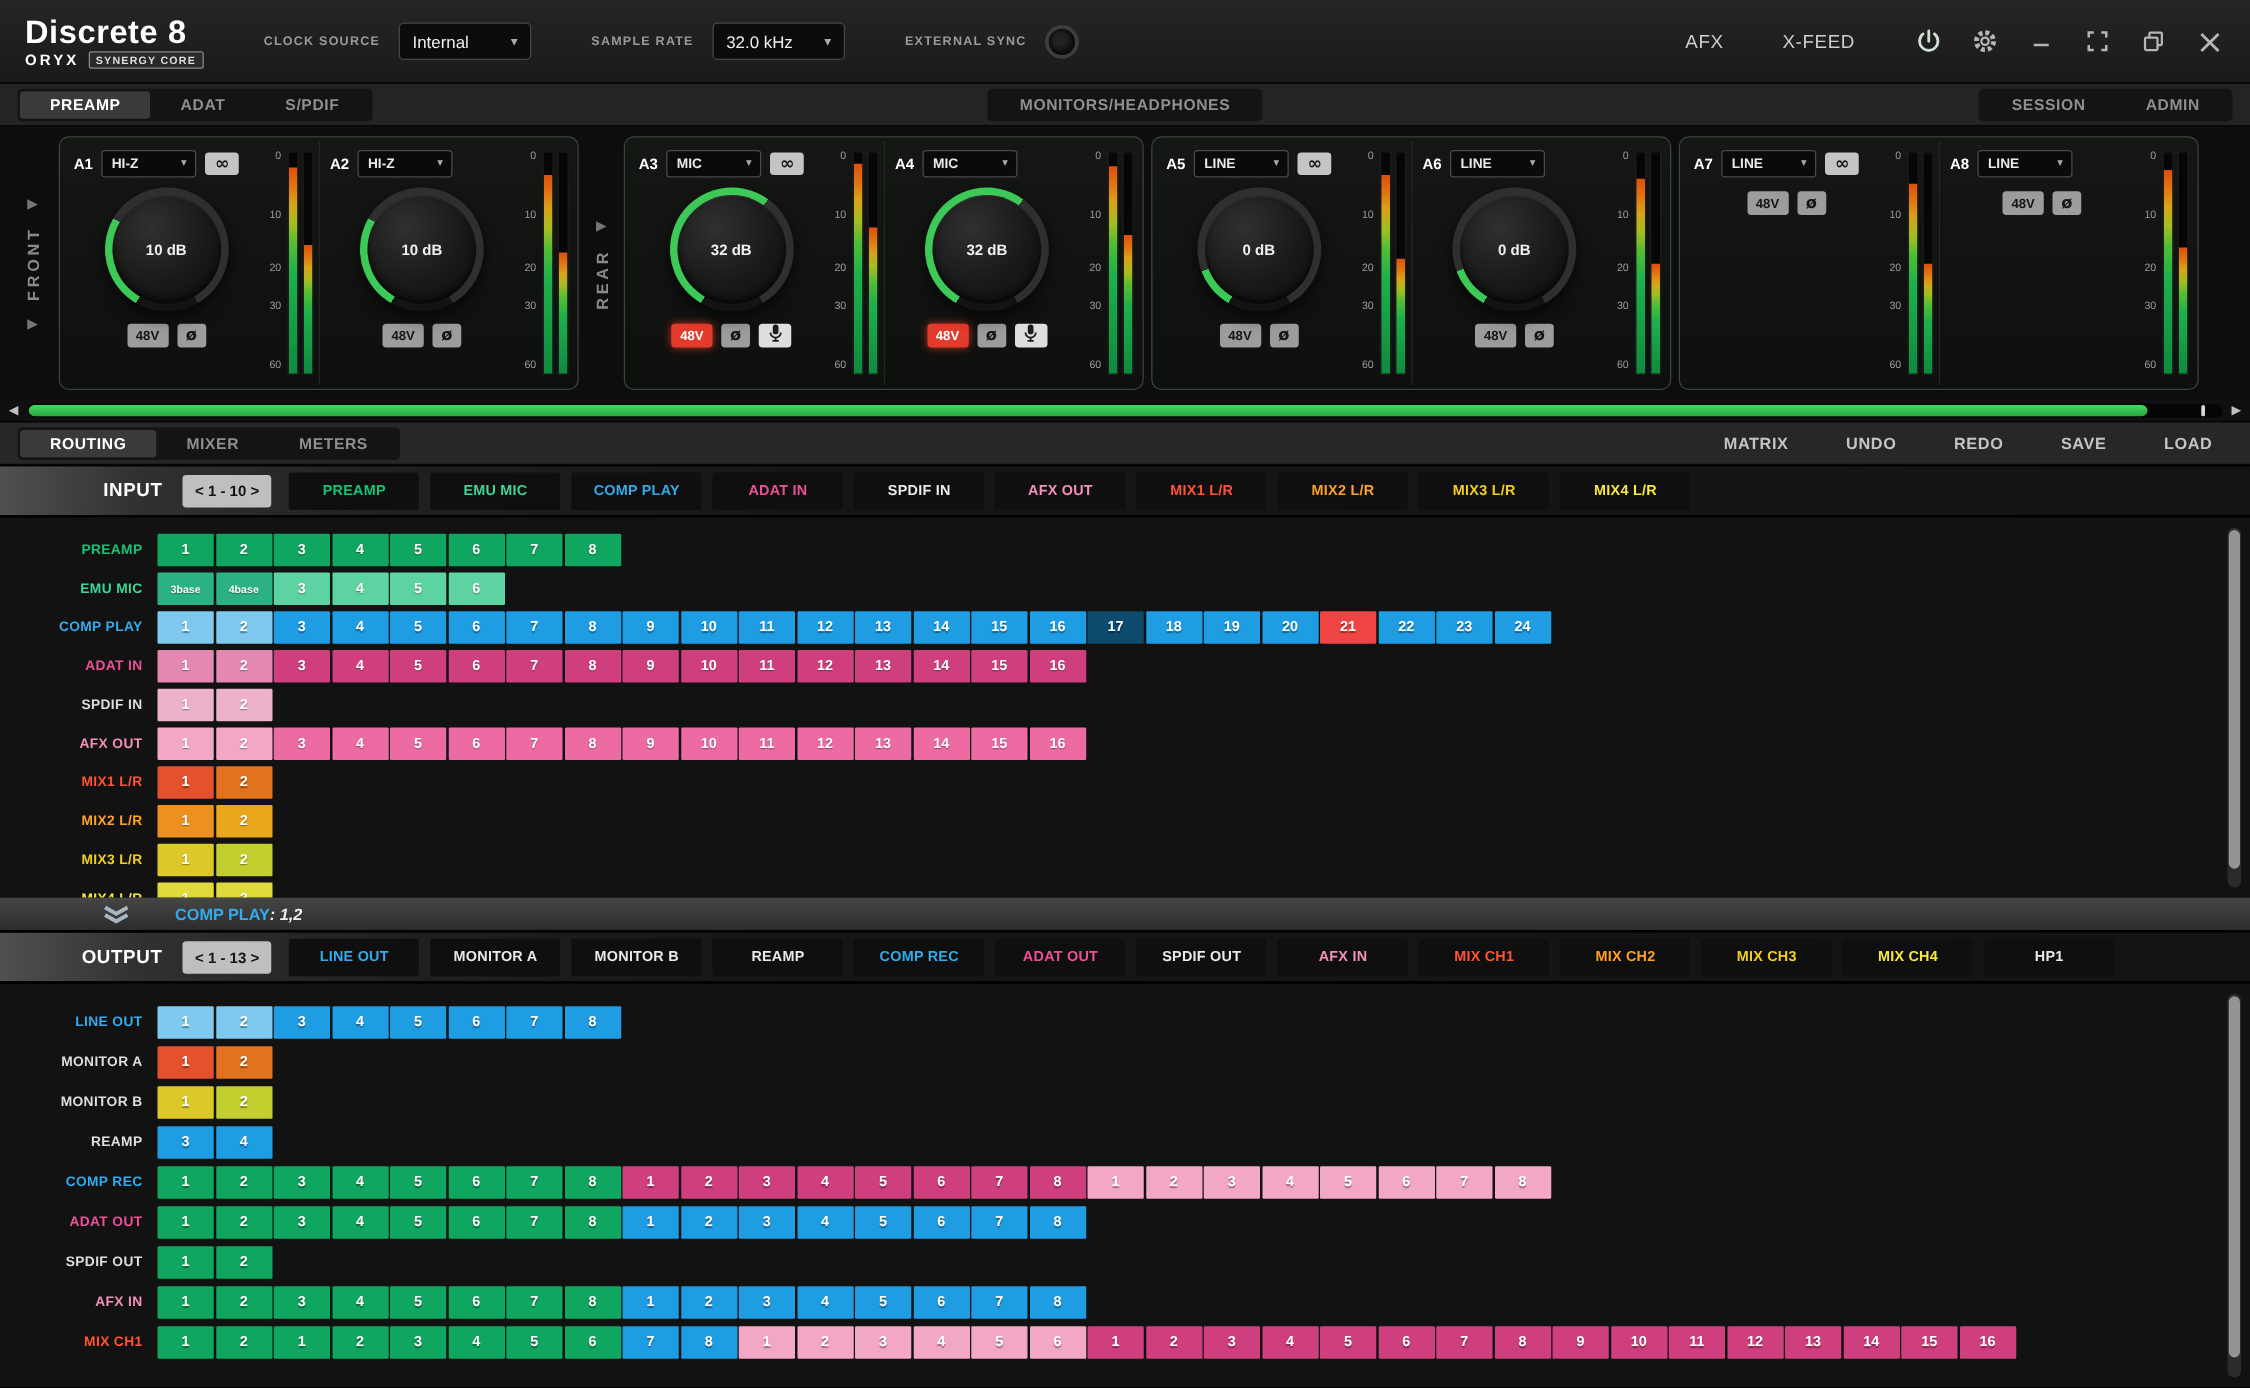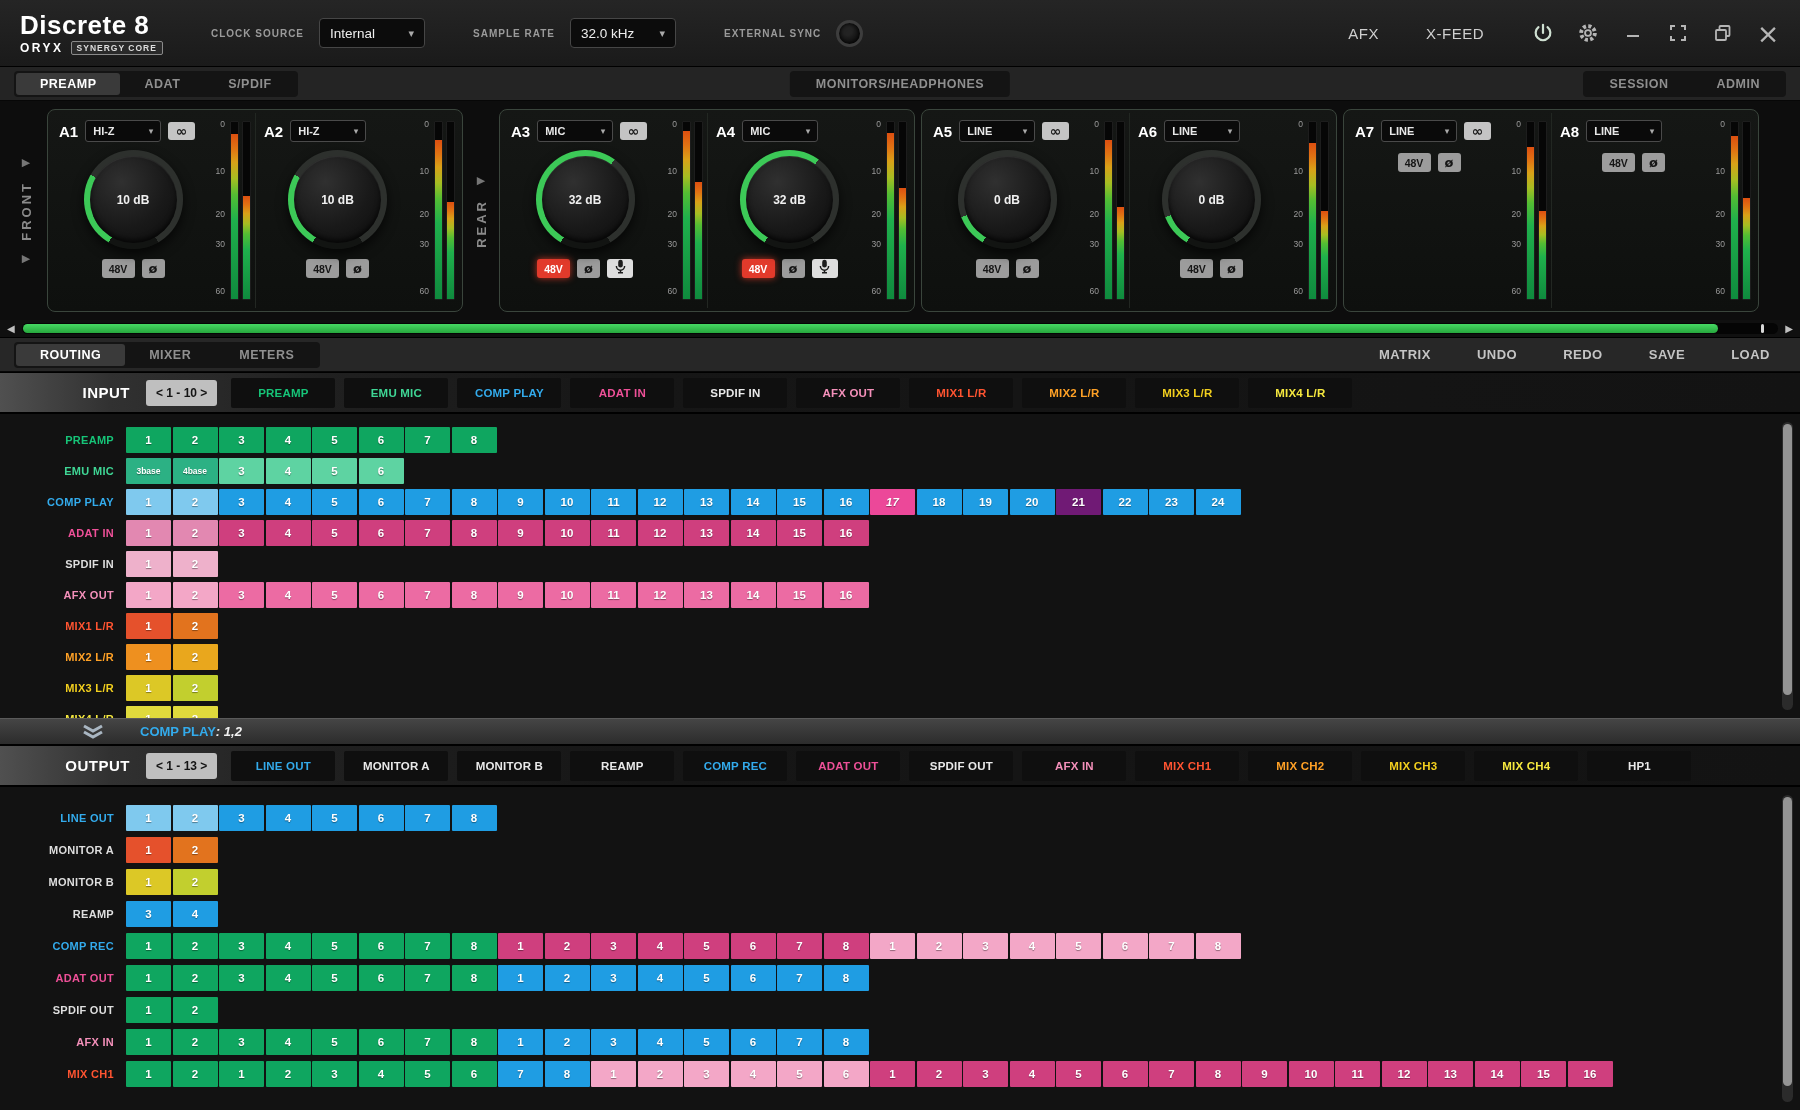--- a/index.html
+++ b/index.html
@@ -35,21 +35,21 @@
   .front,.rear{display:flex;flex-direction:column;align-items:center;justify-content:center;gap:12px;}
   .front{width:36px;}
   .rear{width:30px;}
   .vtext{writing-mode:vertical-rl;transform:rotate(180deg);font-size:13px;font-weight:bold;letter-spacing:3px;color:#8a8a8a;}
   .varr{font-size:11px;color:#767676;}
   .pair{flex:0 0 auto;display:flex;margin:8px 3px;border:1px solid #3a453c;border-radius:8px;background:linear-gradient(#151715,#0e100e);padding:3px;}
   .ch{width:204px;display:flex;padding:4px 2px 4px 8px;}
   .ch + .ch{border-left:1px solid #222722;text-align:center;}
   .ch-main{flex:1;display:flex;flex-direction:column;align-items:center;}
   .ch-head{width:100%;display:flex;align-items:center;gap:7px;height:24px;margin-top:2px;}
-  .ch-id{font-size:15px;font-weight:bold;color:#fff;}
+  .ch-id{font-size:12px;font-weight:bold;color:#fff;}
   .ch-sel{flex:0 0 76px;height:22px;background:#0a0a0a;border:1px solid #4a4a4a;border-radius:3px;display:flex;align-items:center;justify-content:space-between;padding:0 7px;font-size:11px;font-weight:bold;color:#e8e8e8;}
   .ch-sel .chev{font-size:9px;margin-left:4px;}
   .ch-link{width:27px;height:18px;background:#c4c4c4;border-radius:3px;color:#1a1a1a;display:flex;align-items:center;justify-content:center;font-size:14px;font-weight:bold;line-height:1;}
   .knob{width:99px;height:99px;border-radius:50%;margin-top:7px;position:relative;box-shadow:0 5px 12px rgba(0,0,0,.7);}
   .knob-in{position:absolute;inset:6px;border-radius:50%;background:radial-gradient(circle at 36% 30%,#303030,#191919 55%,#0c0c0c 100%);display:flex;align-items:center;justify-content:center;box-shadow:inset 0 1px 1px rgba(255,255,255,.08),inset 0 -3px 5px rgba(0,0,0,.7);}
   .knob-val{font-size:12px;font-weight:bold;color:#f0f0f0;}
   .ch-btns{display:flex;gap:7px;margin-top:10px;height:19px;align-items:center;}
   .btn48{width:33px;height:19px;border-radius:3px;background:#9c9c9c;color:#161616;font-size:10.5px;font-weight:bold;display:flex;align-items:center;justify-content:center;}
   .btn48.on{background:#e23a2b;color:#fff;box-shadow:0 0 7px rgba(230,60,40,.8);}
   .btnph{width:23px;height:19px;border-radius:3px;background:#9c9c9c;color:#161616;font-size:13px;font-weight:bold;display:flex;align-items:center;justify-content:center;}
@@ -591,25 +591,25 @@
             <span class="mcell" style="background: rgb(31, 157, 227);">7</span>
             <span class="mcell" style="background: rgb(31, 157, 227);">8</span>
             <span class="mcell" style="background: rgb(31, 157, 227);">9</span>
             <span class="mcell" style="background: rgb(31, 157, 227);">10</span>
             <span class="mcell" style="background: rgb(31, 157, 227);">11</span>
             <span class="mcell" style="background: rgb(31, 157, 227);">12</span>
             <span class="mcell" style="background: rgb(31, 157, 227);">13</span>
             <span class="mcell" style="background: rgb(31, 157, 227);">14</span>
             <span class="mcell" style="background: rgb(31, 157, 227);">15</span>
             <span class="mcell" style="background: rgb(31, 157, 227);">16</span>
-            <span class="mcell" style="background: #ec4899; font-style: italic;">17</span>
+            <span class="mcell" style="background: #0c4a6e;">17</span>
             <span class="mcell" style="background: rgb(31, 157, 227);">18</span>
             <span class="mcell" style="background: rgb(31, 157, 227);">19</span>
             <span class="mcell" style="background: rgb(31, 157, 227);">20</span>
-            <span class="mcell" style="background: #701a75;">21</span>
+            <span class="mcell" style="background: #ef4444;">21</span>
             <span class="mcell" style="background: rgb(31, 157, 227);">22</span>
             <span class="mcell" style="background: rgb(31, 157, 227);">23</span>
             <span class="mcell" style="background: rgb(31, 157, 227);">24</span>
           </div>
         </div>
         <div class="mrow">
           <span class="mlabel" style="color: rgb(238, 80, 152);">ADAT IN</span>
           <div class="mcells">
             <span class="mcell" style="background: rgb(226, 136, 177);">1</span>
             <span class="mcell" style="background: rgb(226, 136, 177);">2</span>

